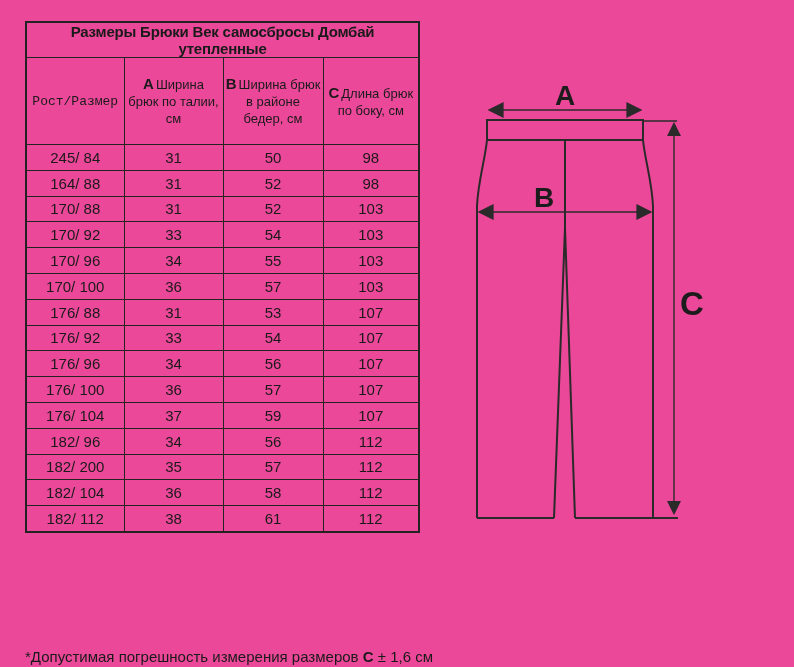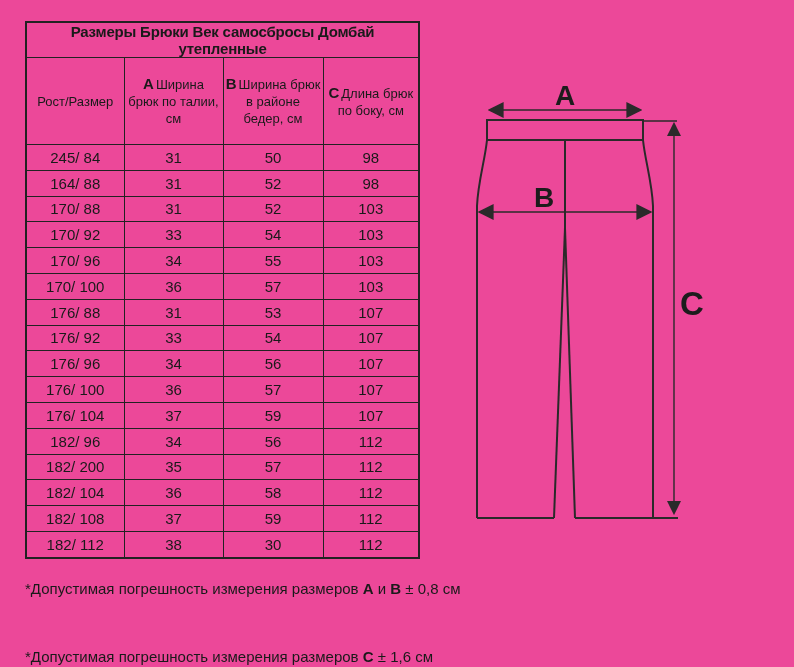--- a/index.html
+++ b/index.html
@@ -30,21 +30,21 @@
     padding: 0 2px;
     overflow: hidden;
   }
   td.title-cell {
     height: 24px;
     font-size: 15px;
     font-weight: 700;
     letter-spacing: -0.2px;
   }
   tr.header-row th { height: 86px; font-weight: 400; font-size: 13px; line-height: 17px; }
-  th.rost-col { font-size: 15px; font-weight: 700; }
+  th.rost-col { font-size: 15px; font-weight: 700; font-family: Liberation Mono, monospace; }
   .hdr-letter { font-size: 15px; font-weight: 700; margin-right: 2px; }
   tbody.data-body td { height: 24.8px; font-size: 15px; }
 
   
   .footnote {
     position: absolute;
     left: 25px;
     font-size: 15px;
     white-space: nowrap;
   }
@@ -180,29 +180,23 @@
           <td>57</td>
           <td>112</td>
         </tr>
         <tr>
           <td>182/ 104</td>
           <td>36</td>
           <td>58</td>
           <td>112</td>
         </tr>
         <tr>
-          <td>182/ 108</td>
-          <td>37</td>
-          <td>59</td>
-          <td>112</td>
-        </tr>
-        <tr>
           <td>182/ 112</td>
           <td>38</td>
-          <td>30</td>
+          <td>61</td>
           <td>112</td>
         </tr>
       </tbody>
   </table>
 
   <svg id="pants-svg" viewBox="0 0 330 480">
     <defs>
       <marker id="arr" viewBox="0 0 10 10" refX="8.5" refY="5" markerWidth="10" markerHeight="10" orient="auto-start-reverse">
         <path d="M0,0 L10,5 L0,10 z" style="fill:#2a2a2a;stroke:none"></path>
       </marker>
@@ -222,16 +216,15 @@
     <text x="125" y="47" font-size="28" text-anchor="middle">A</text>
 
     <line x1="40" y1="154" x2="210" y2="154" stroke-width="1.6" marker-start="url(#arr)" marker-end="url(#arr)"></line>
     <text x="104" y="149" font-size="28" text-anchor="middle">B</text>
 
     <line x1="203" y1="63" x2="237" y2="63" stroke-width="1.4"></line>
     <line x1="234" y1="66" x2="234" y2="455" stroke-width="1.4" marker-start="url(#arr)" marker-end="url(#arr)"></line>
     <text x="240" y="257" font-size="33" text-anchor="start">C</text>
   </svg>
 
-  <div class="footnote" id="footnote-0"><span>*Допустимая погрешность измерения размеров </span><b>A</b><span> и </span><b>B</b><span> ± 0,8 см</span></div>
   <div class="footnote" id="footnote-1"><span>*Допустимая погрешность измерения размеров </span><b>C</b><span> ± 1,6 см</span></div>
 
 </div>
 
 </body></html>

